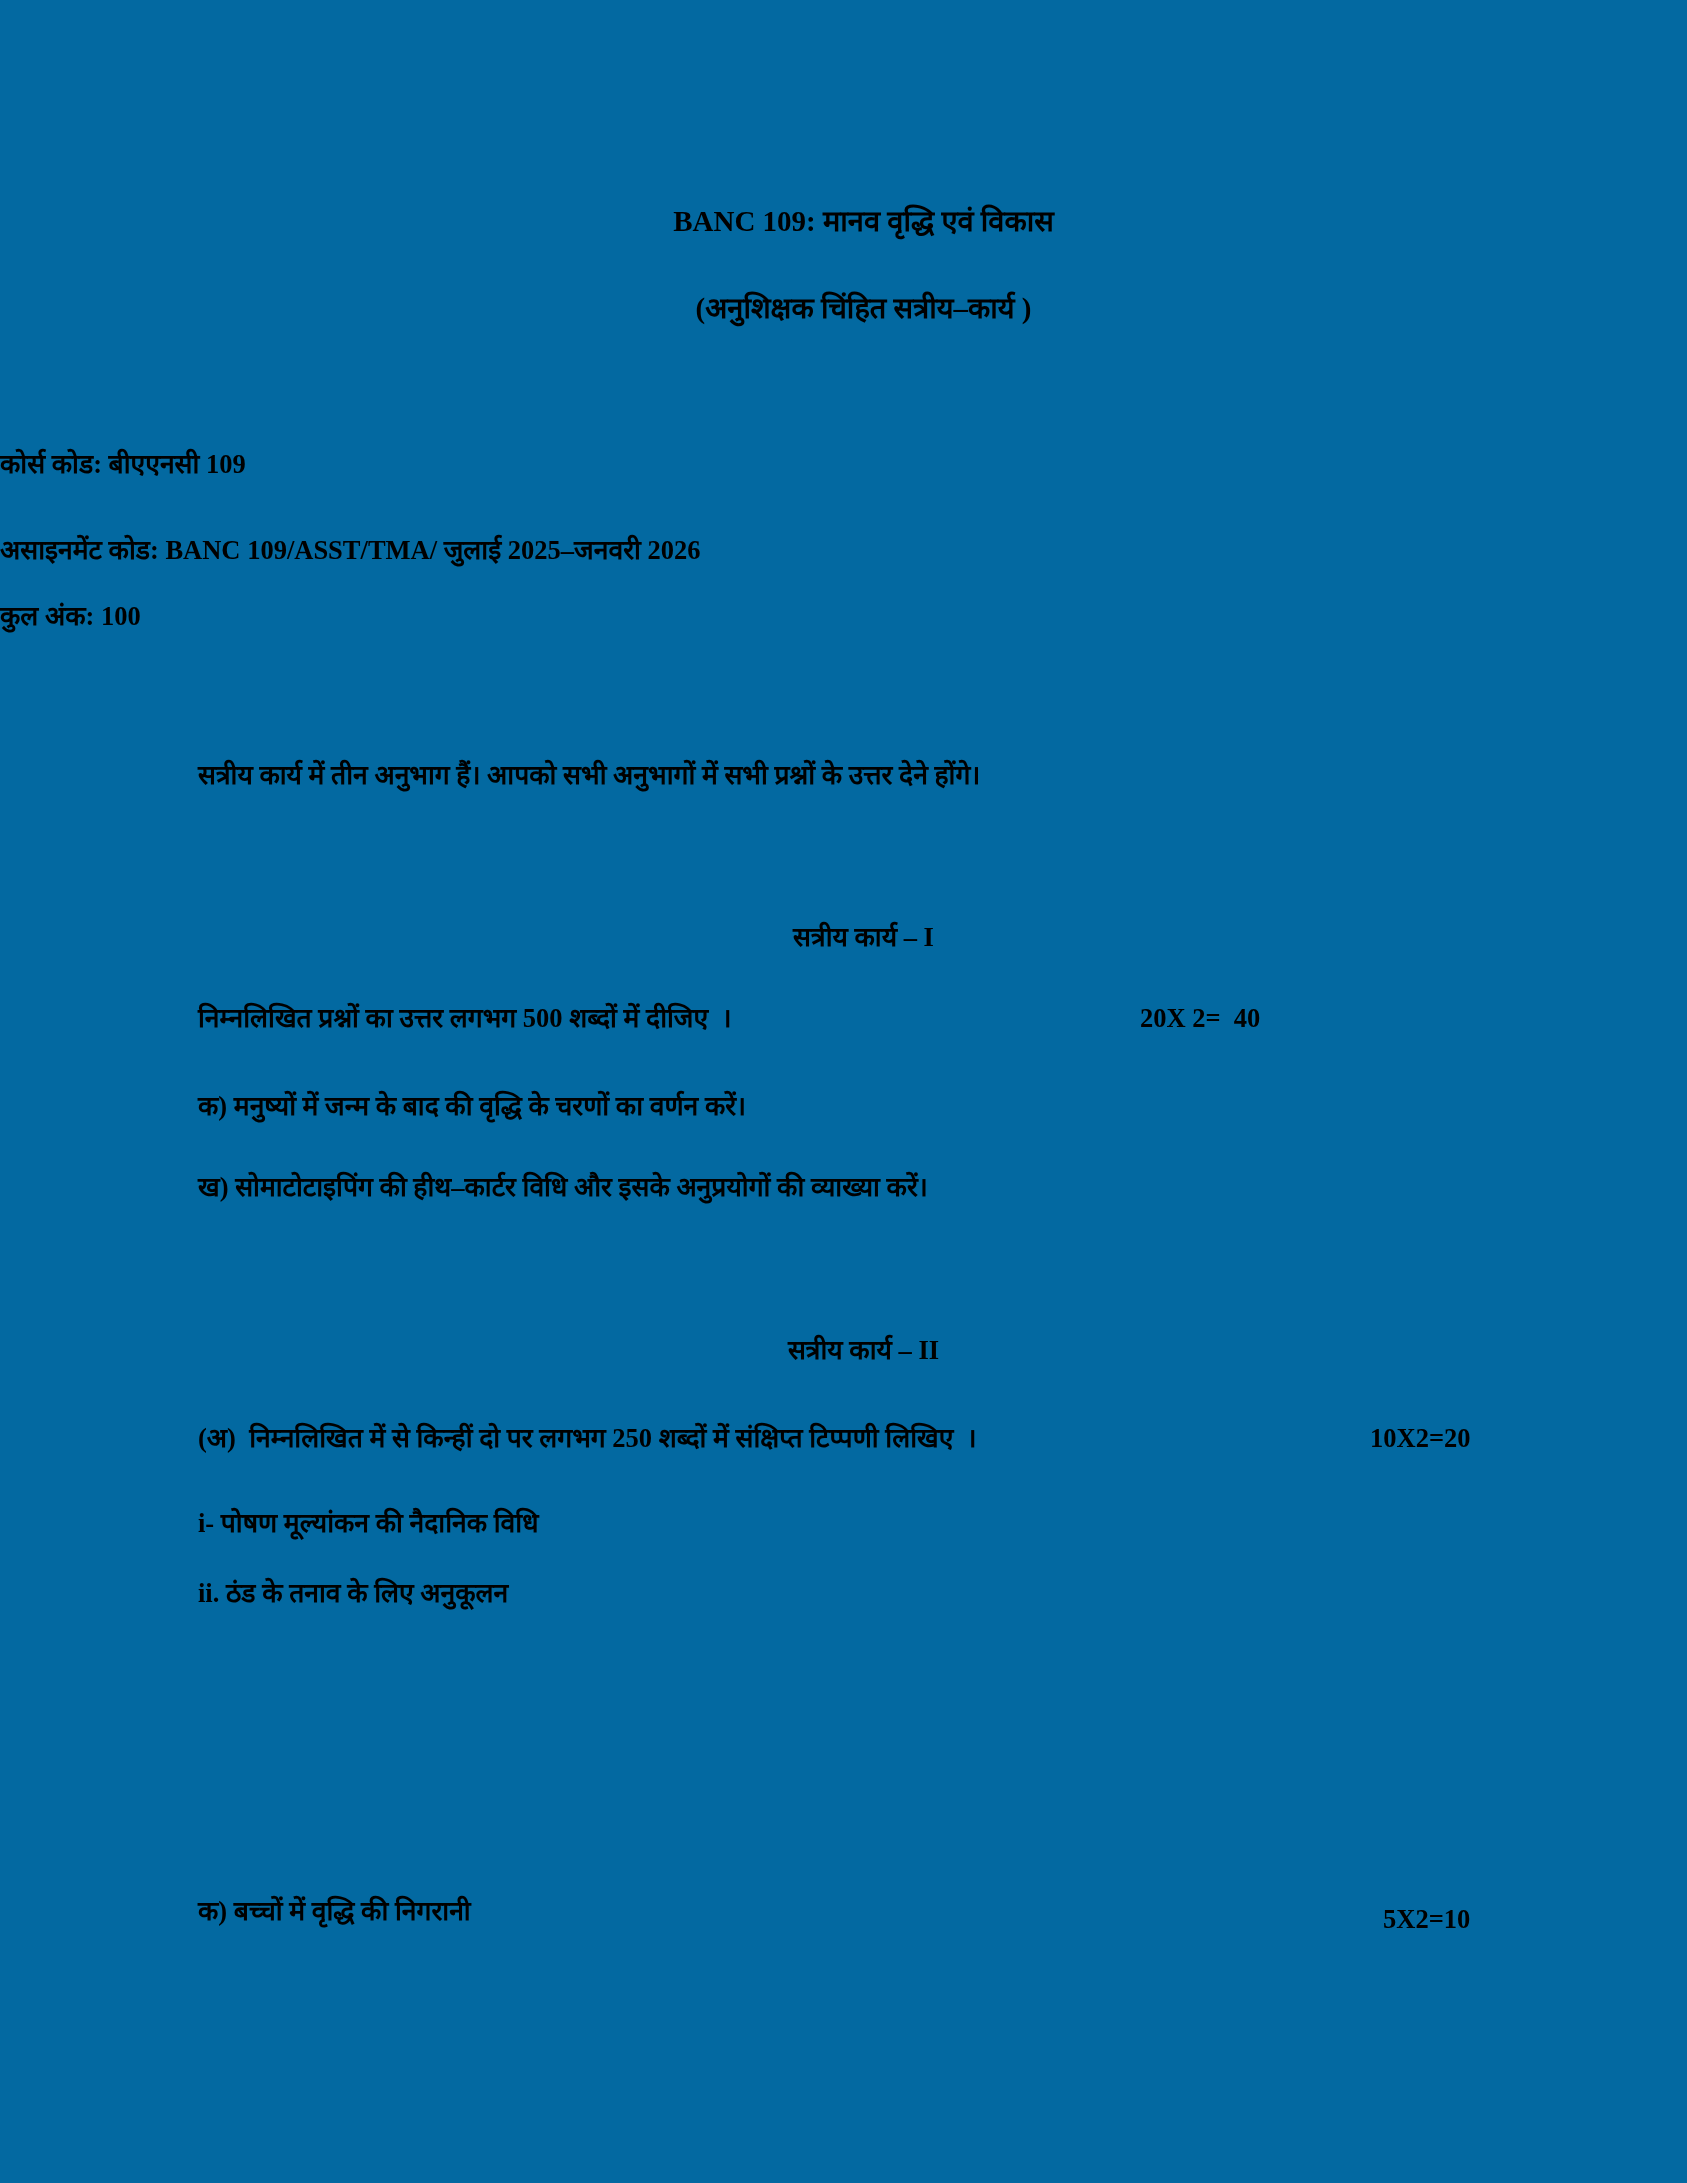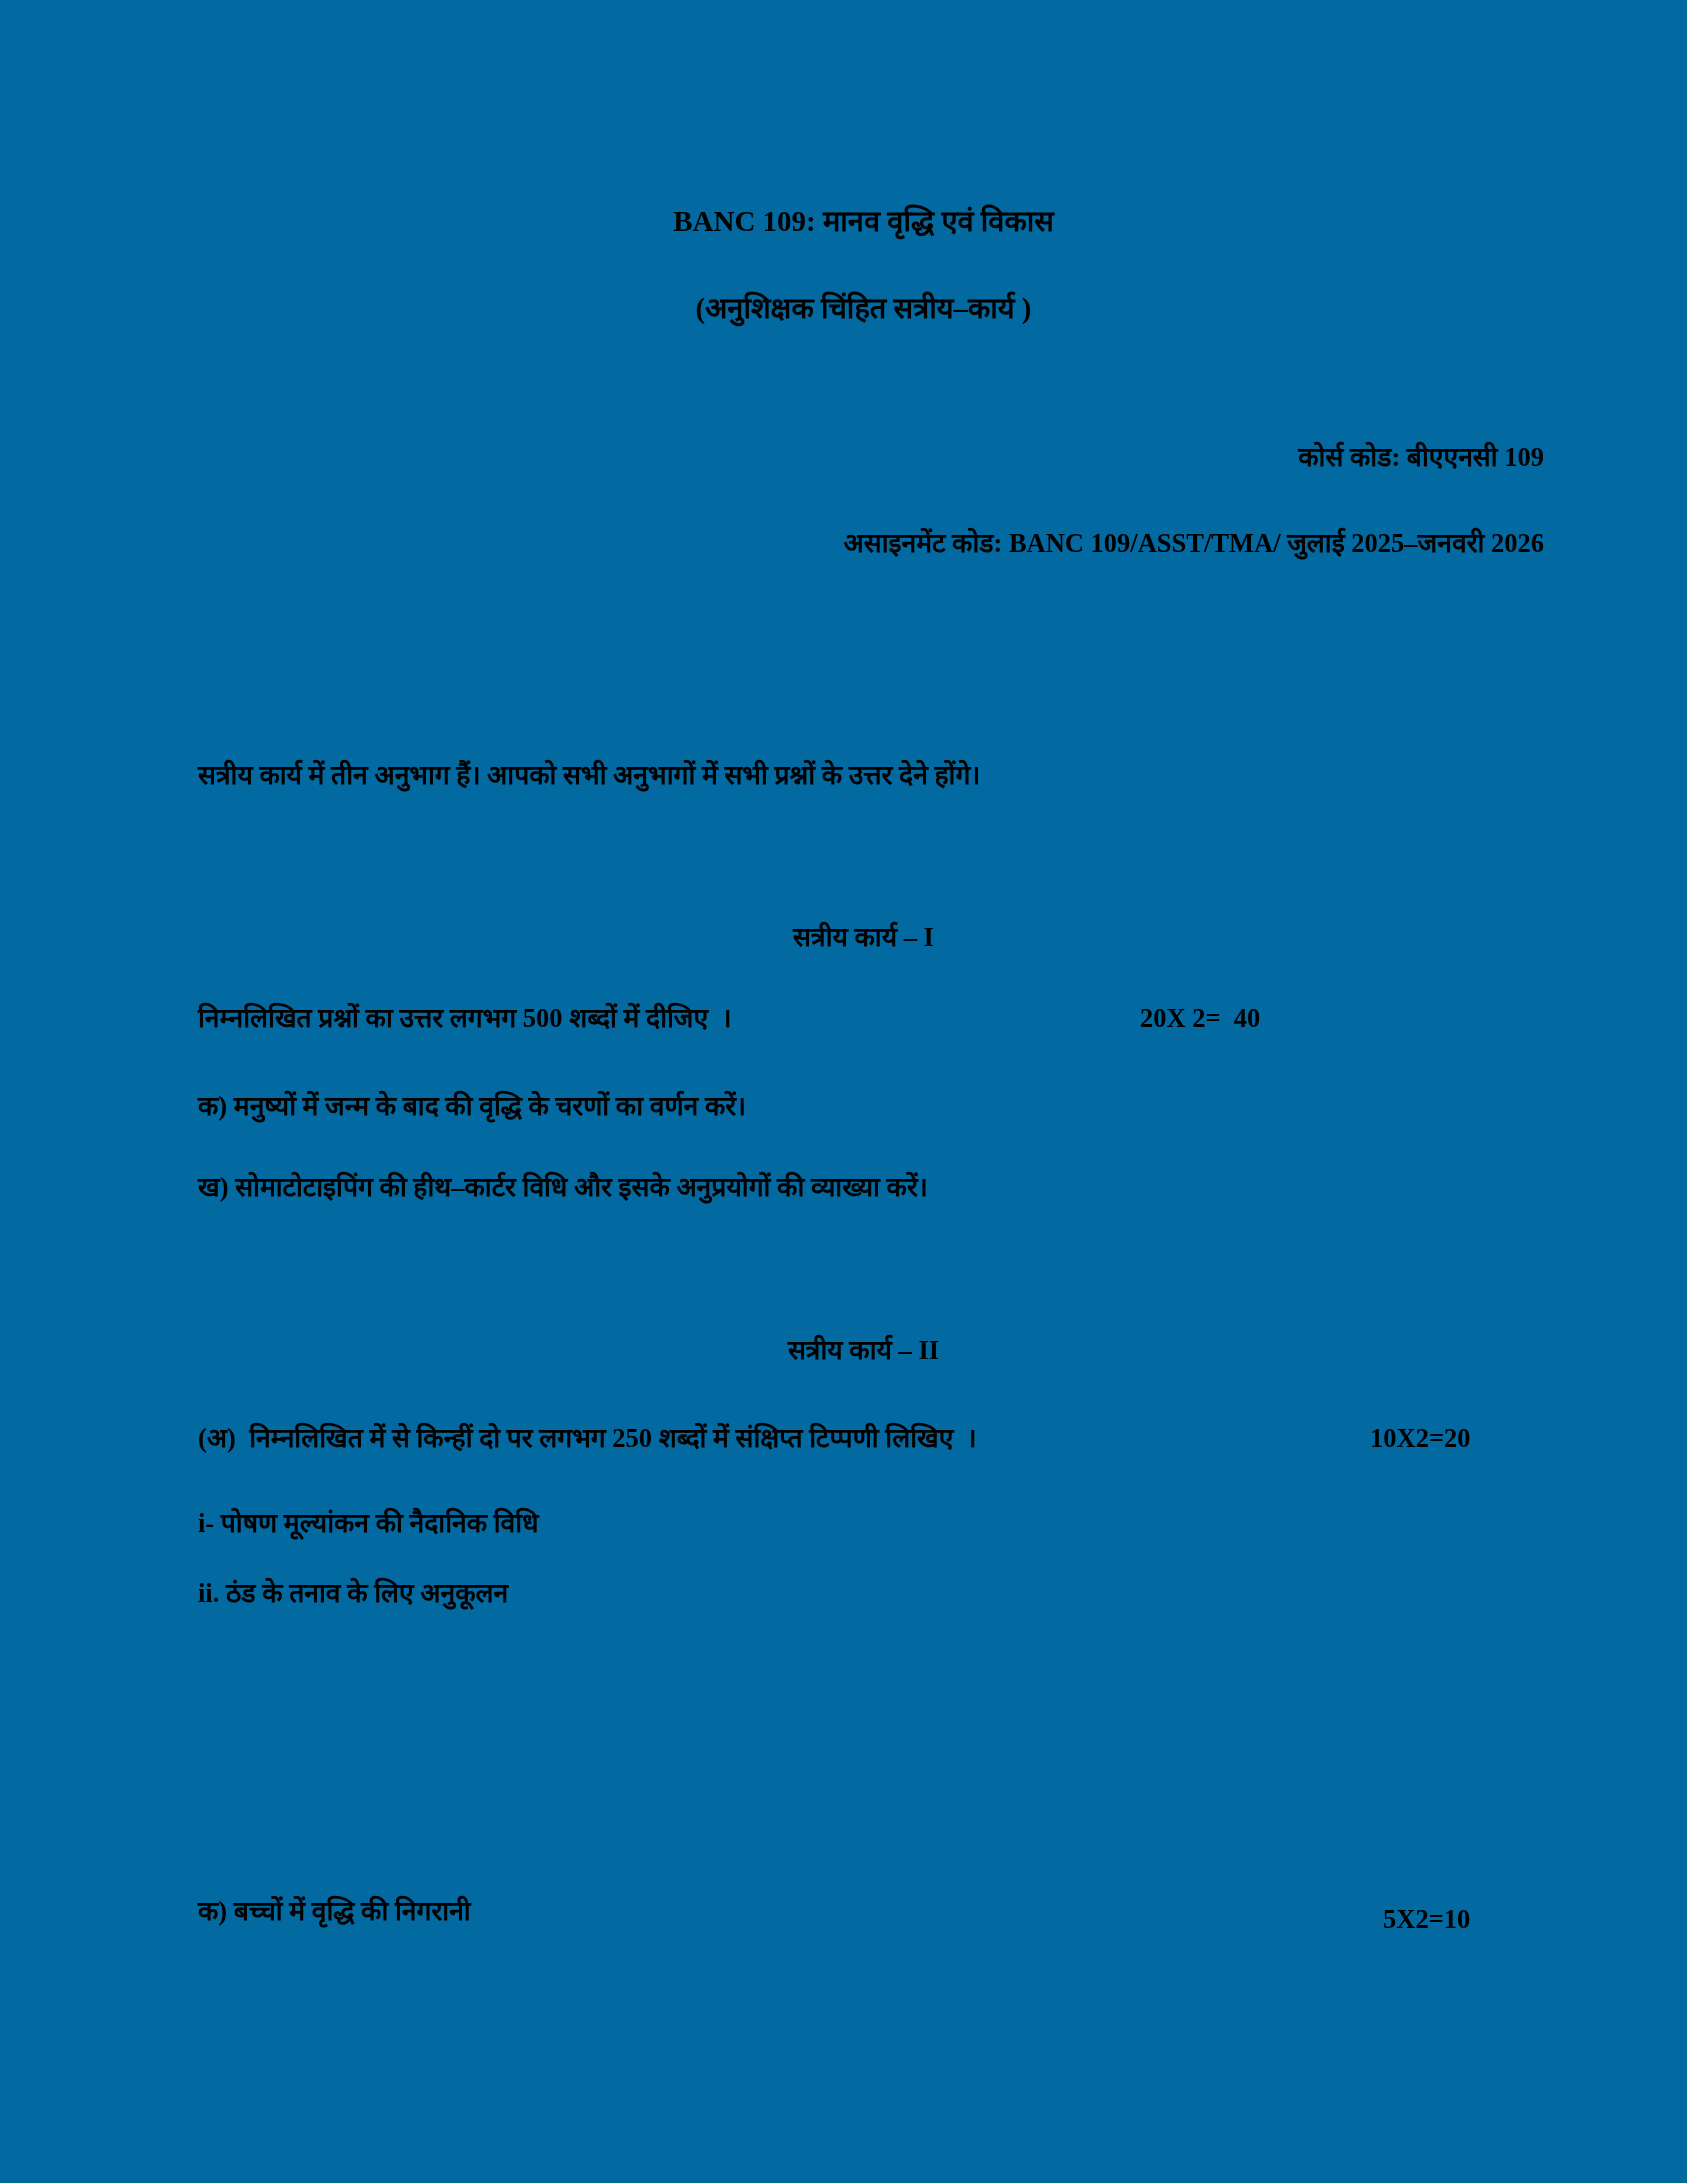--- a/index.html
+++ b/index.html
@@ -24,22 +24,22 @@
     position: absolute;
     left: 198px;
     right: 183px;
   }
   .center {
     text-align: center;
     left: 0;
     right: 0;
   }
   .right {
-    text-align: right;
     left: 0;
+    margin-top: 7px;
   }
   .title {
     font-size: 29px;
     line-height: 40px;
   }
   .marks {
     position: absolute;
   }
 </style>
 </head>
@@ -48,20 +48,21 @@
 <div class="page">
 
   <div class="line center title" style="top:201px">BANC 109: मानव वृद्धि एवं विकास</div>
 
   <div class="line center title" style="top:288px">(अनुशिक्षक चिंहित सत्रीय–कार्य )</div>
 
   <div class="line right" style="top:439px">कोर्स कोड: बीएएनसी 109</div>
 
   <div class="line right" style="top:525px">असाइनमेंट कोड: BANC 109/ASST/TMA/ जुलाई 2025–जनवरी 2026</div>
 
+  <div class="line right" style="top:591px">कुल अंक: 100</div>
 
   <div class="line" style="top:757px">सत्रीय कार्य में तीन अनुभाग हैं। आपको सभी अनुभागों में सभी प्रश्नों के उत्तर देने होंगे।</div>
 
   <div class="line center" style="top:919px">सत्रीय कार्य – I</div>
 
   <div class="line" style="top:1000px; right:463px">निम्नलिखित प्रश्नों का उत्तर लगभग 500 शब्दों में दीजिए  ।</div>
 
   <div class="marks" style="top:1000px; left:1140px">20X 2=  40</div>
 
   <div class="line" style="top:1088px">क) मनुष्यों में जन्म के बाद की वृद्धि के चरणों का वर्णन करें।</div>

